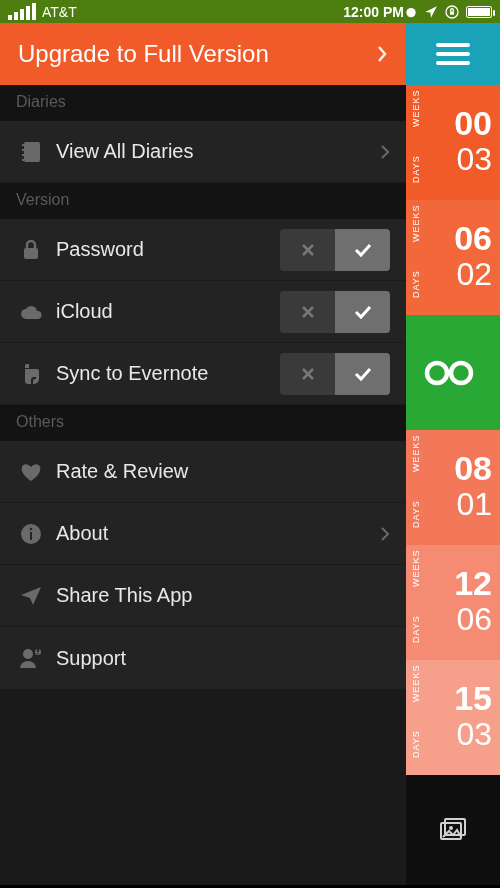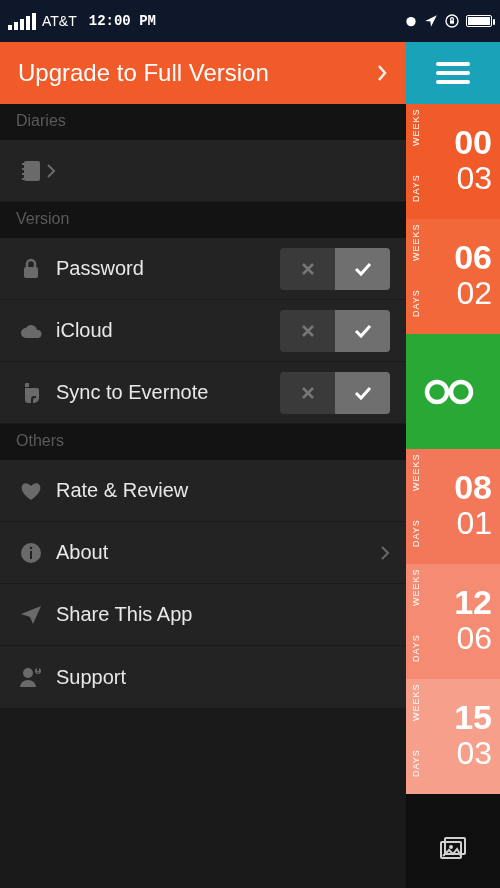--- a/index.html
+++ b/index.html
@@ -1,22 +1,22 @@
 <!DOCTYPE html>
 <html><head>
 <meta charset="utf-8">
 <style>
   * { box-sizing: border-box; margin: 0; padding: 0; }
   html, body { width: 500px; height: 888px; overflow: hidden; font-family: -apple-system, "Helvetica Neue", Arial, sans-serif; }
   body { background: #000; position: relative; }
 
   
-  .status-bar { height: 42px; background: #0f172a; color: #fff; display: flex; align-items: center; padding: 0 8px; font-size: 14px; gap: 12px; }
+  .status-bar { height: 23px; background: #4d7c0f; color: #fff; display: flex; align-items: center; padding: 0 8px; font-size: 14px; }
   .status-left { display: flex; align-items: center; gap: 6px; }
-  .status-center { flex: 1; text-align: left; font-weight: 600; font-family: Liberation Mono, monospace; }
+  .status-center { flex: 1; text-align: right; font-weight: 600; }
   .status-right { display: flex; align-items: center; gap: 6px; }
   .signal-bars { display: flex; align-items: flex-end; gap: 2px; }
   .signal-bars span { width: 4px; background: #fff; display: inline-block; }
   .signal-bars span:nth-child(1){height:5px;} .signal-bars span:nth-child(2){height:8px;}
   .signal-bars span:nth-child(3){height:11px;} .signal-bars span:nth-child(4){height:14px;}
   .signal-bars span:nth-child(5){height:17px;}
   .battery { width: 26px; height: 12px; border: 1px solid #fff; border-radius: 2px; position: relative; }
   .battery::after { content:""; position:absolute; right:-4px; top:3px; width:2px; height:6px; background:#fff; border-radius:1px;}
   .battery-fill { position:absolute; left:1px; top:1px; bottom:1px; right:1px; background:#fff; }
 
@@ -116,20 +116,21 @@
     <div class="row">
       <span class="ricon">
         <svg width="22" height="24" viewBox="0 0 22 24" fill="#6a6a6a">
             <rect x="4" y="2" width="16" height="20" rx="2"></rect>
             <rect x="2" y="4" width="2" height="2"></rect>
             <rect x="2" y="9" width="2" height="2"></rect>
             <rect x="2" y="14" width="2" height="2"></rect>
             <rect x="2" y="19" width="2" height="2"></rect>
           </svg>
       </span>
+      <span class="rlabel">View All Diaries</span>
       <span class="rchev">
         <svg width="10" height="16" viewBox="0 0 10 16" fill="none" stroke="#6a6a6a" stroke-width="2">
             <path d="M2 2 L8 8 L2 14"></path>
           </svg>
       </span>
     </div>
 
     <div class="section-label">Version</div>
 
     <div class="row">

